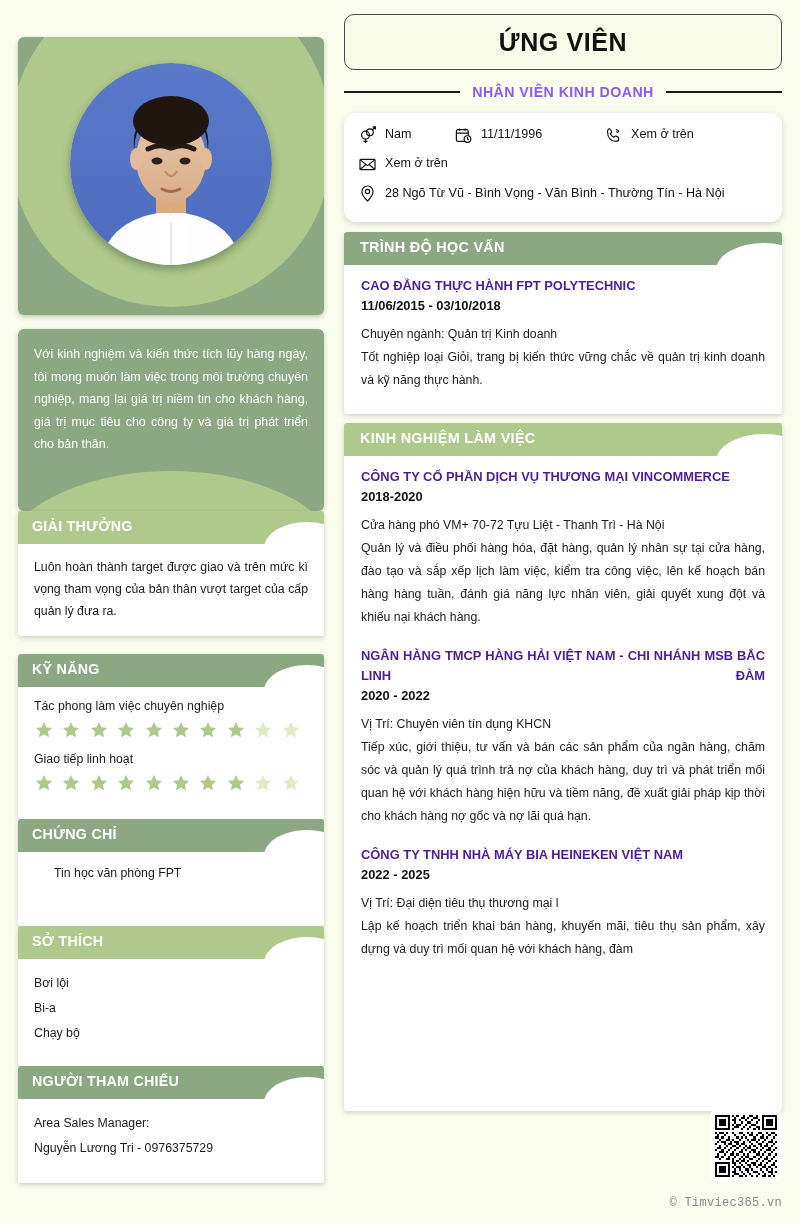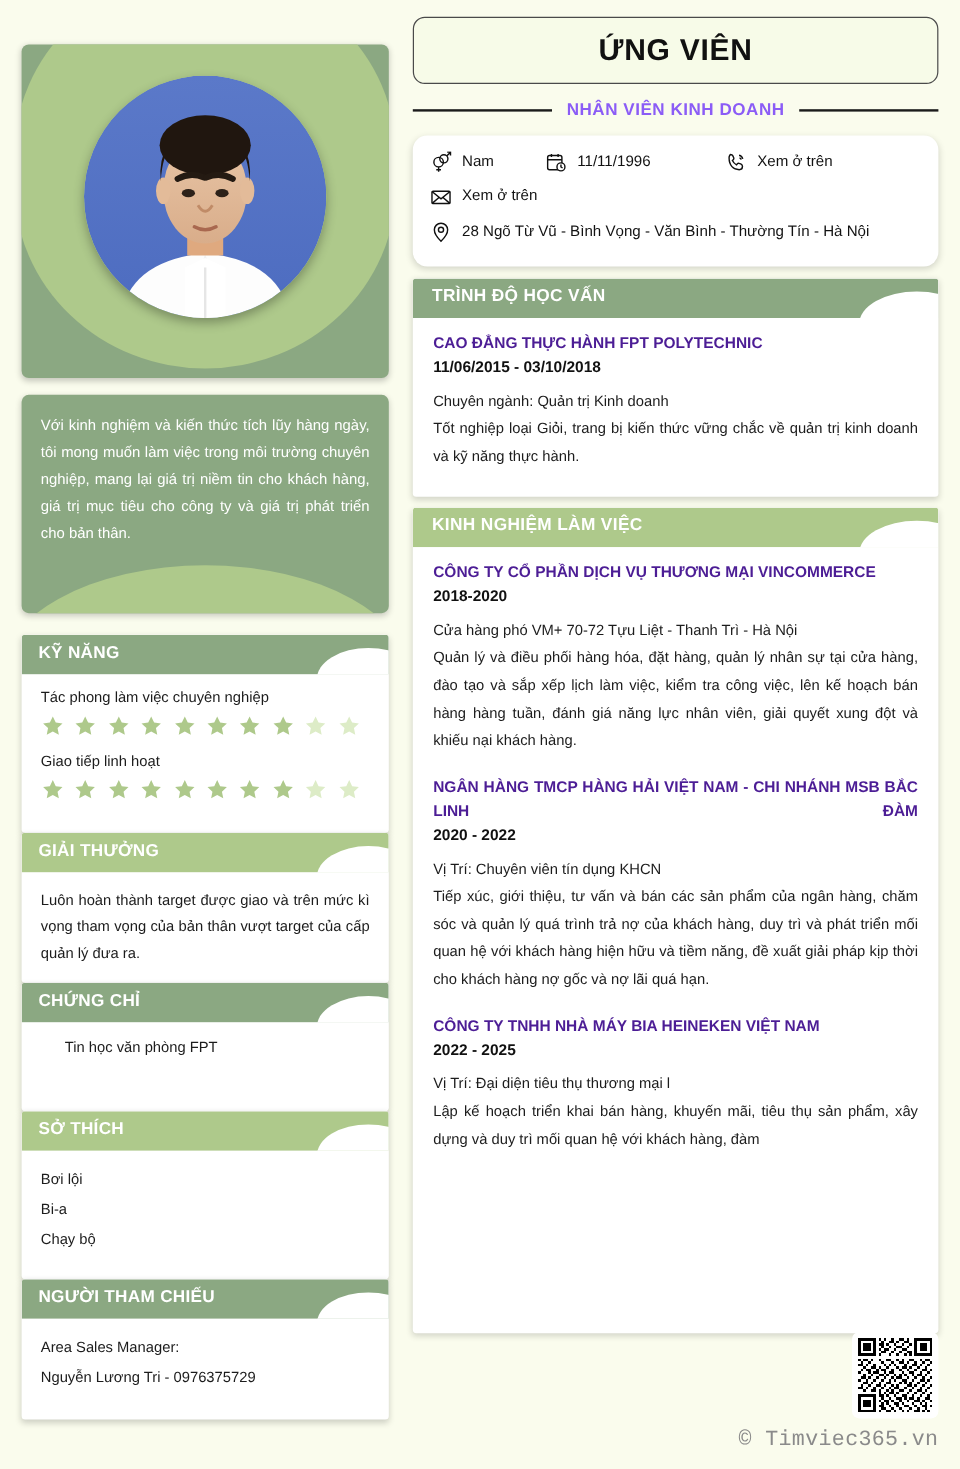--- a/index.html
+++ b/index.html
@@ -145,21 +145,21 @@
 
   
   .qr-wrap{
     position:absolute;right:18px;bottom:42px;
     width:72px;height:72px;background:#fff;border-radius:6px;
     padding:5px;box-sizing:border-box;
   }
   .footer-credit{
     position:absolute;right:18px;bottom:14px;
     font-family:"Liberation Mono","DejaVu Sans Mono",monospace;
-    font-size:18px;color:#8a8a8a;letter-spacing:.3px;
+    font-size:12px;color:#8a8a8a;letter-spacing:.3px;
   }
 </style>
 </head>
 <body>
 
 <div class="page">
 
   <div class="left-col">
 
     <div class="photo-panel">
@@ -200,20 +200,31 @@
           </g>
         </svg>
       </div>
     </div>
 
     <div class="intro-box">
       <div class="intro-text">Với kinh nghiệm và kiến thức tích lũy hàng ngày, tôi mong muốn làm việc trong môi trường chuyên nghiệp, mang lại giá trị niềm tin cho khách hàng, giá trị mục tiêu cho công ty và giá trị phát triển cho bản thân.</div>
       <div class="foot-curve"></div>
     </div>
 
+    <div class="card tight">
+      <div class="sec-head green-light">
+        <div class="bar"></div>
+        <div class="notch"></div>
+        <div class="title">GIẢI THƯỞNG</div>
+      </div>
+      <div class="card-body">
+        <div class="body-just">Luôn hoàn thành target được giao và trên mức kì vọng tham vọng của bản thân vượt target của cấp quản lý đưa ra.</div>
+      </div>
+    </div>
+
     <div class="card">
       <div class="sec-head green-dark">
         <div class="bar"></div>
         <div class="notch"></div>
         <div class="title">KỸ NĂNG</div>
       </div>
       <div class="card-body">
         <div class="skill-name">Tác phong làm việc chuyên nghiệp</div>
         <div class="stars">
             <span class="star"><svg viewBox="0 0 24 24" width="20" height="20">
@@ -273,31 +284,20 @@
             <span class="star"><svg viewBox="0 0 24 24" width="20" height="20">
                 <path fill="#aec98b" d="M12 2.4l2.95 6.2 6.75.85-4.95 4.6 1.3 6.7L12 17.4l-6.05 3.35 1.3-6.7L2.3 9.45l6.75-.85z"></path>
               </svg></span>
             <span class="star"><svg viewBox="0 0 24 24" width="20" height="20">
                 <path fill="#ddecc7" d="M12 2.4l2.95 6.2 6.75.85-4.95 4.6 1.3 6.7L12 17.4l-6.05 3.35 1.3-6.7L2.3 9.45l6.75-.85z"></path>
               </svg></span>
             <span class="star"><svg viewBox="0 0 24 24" width="20" height="20">
                 <path fill="#ddecc7" d="M12 2.4l2.95 6.2 6.75.85-4.95 4.6 1.3 6.7L12 17.4l-6.05 3.35 1.3-6.7L2.3 9.45l6.75-.85z"></path>
               </svg></span>
           </div>
-      </div>
-    </div>
-
-    <div class="card tight">
-      <div class="sec-head green-light">
-        <div class="bar"></div>
-        <div class="notch"></div>
-        <div class="title">GIẢI THƯỞNG</div>
-      </div>
-      <div class="card-body">
-        <div class="body-just">Luôn hoàn thành target được giao và trên mức kì vọng tham vọng của bản thân vượt target của cấp quản lý đưa ra.</div>
       </div>
     </div>
 
     <div class="card tight">
       <div class="sec-head green-dark">
         <div class="bar"></div>
         <div class="notch"></div>
         <div class="title">CHỨNG CHỈ</div>
       </div>
       <div class="card-body" style="min-height:48px;padding-left:36px;">

